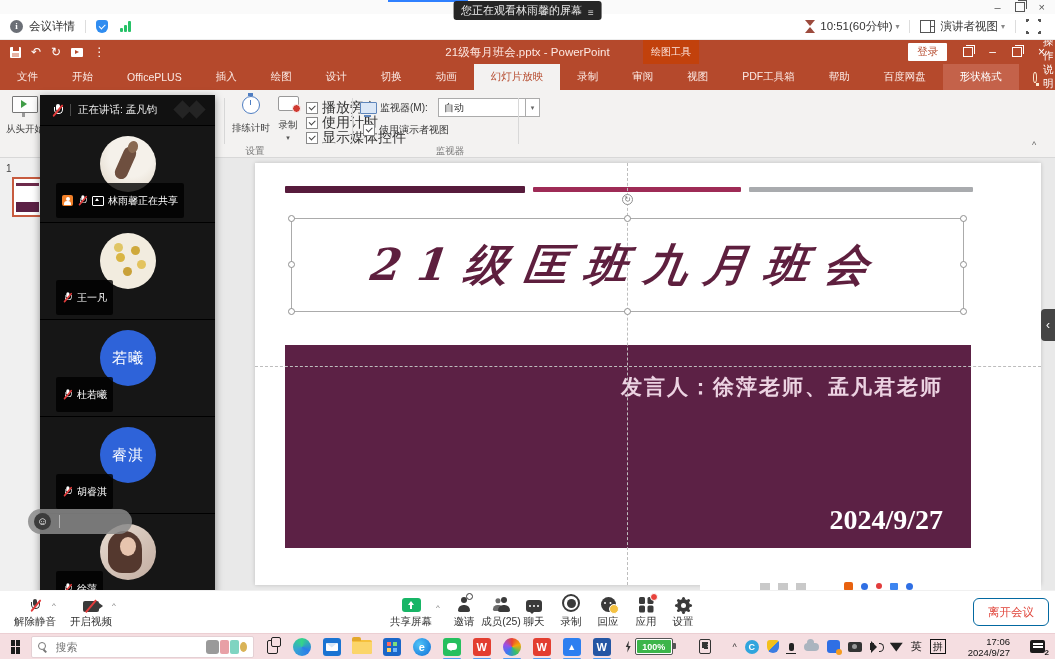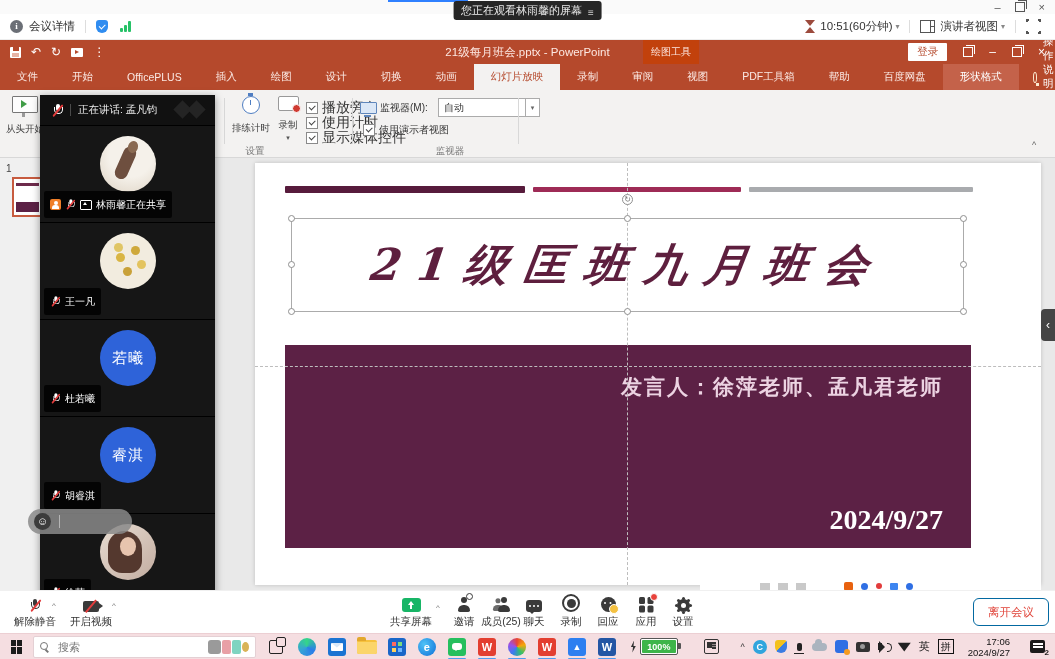--- a/index.html
+++ b/index.html
@@ -111,21 +111,21 @@
   .av{position:absolute;left:60px;top:10px;width:56px;height:56px;border-radius:50%;overflow:hidden}
   .av-hand{background:radial-gradient(circle at 55% 35%,#f5f1ea 0 45%,#ddd2c2 100%)}
   .av-hand::before{content:"";position:absolute;left:19px;top:10px;width:13px;height:34px;background:#6e4f3f;border-radius:7px;transform:rotate(24deg)}
   .av-hand::after{content:"";position:absolute;left:28px;top:5px;width:10px;height:12px;background:#8a6a52;border-radius:50%;transform:rotate(20deg)}
   .av-flower{background:#f2ecdf}
   .av-flower::before{content:"";position:absolute;left:16px;top:20px;width:9px;height:9px;border-radius:50%;background:#d9b544;box-shadow:15px -7px 0 #cfa93c,21px 7px 0 #e3c35e,7px 14px 0 #c9a139,-2px -10px 0 #e0c564}
   .av-woman{background:linear-gradient(135deg,#e8ddd2 0%,#c2aca0 100%)}
   .av-woman::before{content:"";position:absolute;left:8px;top:7px;width:34px;height:42px;background:#54382e;border-radius:16px 18px 12px 14px}
   .av-woman::after{content:"";position:absolute;left:20px;top:13px;width:16px;height:19px;background:#e7c4ae;border-radius:50%}
   .av-text{background:#2e63d9;color:#fff;display:flex;align-items:center;justify-content:center;font-size:15px;letter-spacing:1px}
-  .nametag{position:absolute;left:4px;bottom:4px;height:27px;background:rgba(0,0,0,.8);border-radius:2px;display:flex;align-items:center;gap:4px;padding:0 6px;color:#fff;font-size:10px;white-space:nowrap}
+  .nametag{position:absolute;left:16px;bottom:4px;height:35px;background:rgba(0,0,0,.8);border-radius:2px;display:flex;align-items:center;gap:4px;padding:0 6px;color:#fff;font-size:10px;white-space:nowrap}
   .micoff{position:relative;width:11px;height:13px;display:inline-block;flex:none}
   .micoff::before{content:"";position:absolute;left:3.5px;top:0;width:4px;height:7px;border-radius:2px;background:var(--mc,#fff)}
   .micoff i{position:absolute;left:1.5px;top:3px;width:7px;height:6px;border:1.2px solid var(--mc,#fff);border-top:none;border-radius:0 0 6px 6px}
   .micoff::after{content:"";position:absolute;left:5px;top:-1px;width:1.5px;height:15px;background:#e23c3c;transform:rotate(40deg);border-radius:1px}
   .micoff.sm{transform:scale(.8)}
   .pin{width:11px;height:11px;background:#f07f28;border-radius:2px;position:relative;flex:none}
   .pin::before{content:"";position:absolute;left:3.5px;top:1.5px;width:4px;height:4px;border-radius:50%;background:#fff}
   .pin::after{content:"";position:absolute;left:2px;bottom:1.5px;width:7px;height:4px;border-radius:3px 3px 0 0;background:#fff}
   .shscr{width:10px;height:8px;border:1.2px solid #fff;border-radius:1px;position:relative;flex:none}
   .shscr::after{content:"";position:absolute;left:2px;top:1px;border-left:2px solid transparent;border-right:2px solid transparent;border-bottom:3px solid #fff}
@@ -219,21 +219,21 @@
   .cloud::before{content:"";position:absolute;left:3px;top:-4px;width:7px;height:7px;border-radius:50%;background:#aab4bf}
   .bluedoc{width:13px;height:13px;background:#2f6fe4;border-radius:3px;position:relative}
   .bluedoc::after{content:"";position:absolute;right:-2px;bottom:-2px;width:6px;height:6px;border-radius:50%;background:#f59b1e}
   .camtray{width:14px;height:10px;background:#333;border-radius:2px;position:relative}
   .camtray::after{content:"";position:absolute;left:4.5px;top:2.5px;width:5px;height:5px;border-radius:50%;background:#999}
   .spk{width:4px;height:7px;background:#222;position:relative;margin-right:8px}
   .spk::before{content:"";position:absolute;left:1px;top:-2.5px;border-top:6px solid transparent;border-bottom:6px solid transparent;border-left:6px solid #222}
   .spk::after{content:"";position:absolute;left:9px;top:0;width:4px;height:7px;border:1.5px solid #222;border-left:none;border-radius:0 6px 6px 0}
   .wifi{width:13px;height:10px;background:#222;clip-path:polygon(50% 100%,0 12%,100% 12%)}
   .ime{border:1px solid #111;padding:0 2px;font-size:10px;line-height:13px}
-  .clock{text-align:right;font-size:9.5px;line-height:11px;color:#111;margin-left:6px}
+  .clock{text-align:right;font-size:9.5px;line-height:11px;color:#111;margin-left:14px}
   .notif{width:15px;height:13px;background:#1b1b1b;border-radius:2px;position:relative;margin-left:12px;margin-right:10px}
   .notif::before{content:"";position:absolute;left:2.5px;top:3px;width:10px;height:1.5px;background:#fff;box-shadow:0 3px 0 #fff}
   .notif b{position:absolute;right:-4px;bottom:-4px;font-size:8px;color:#1b1b1b;font-weight:bold}
 </style>
 </head>
 <body>
 
 <div id="screen">
 
   <div class="ab topstrip"></div>

